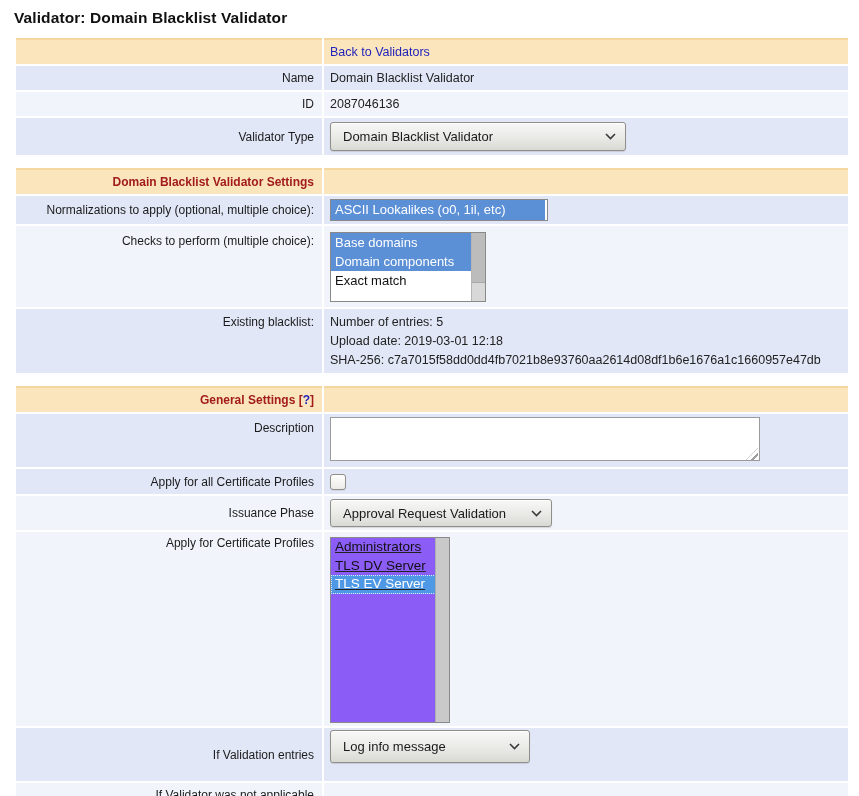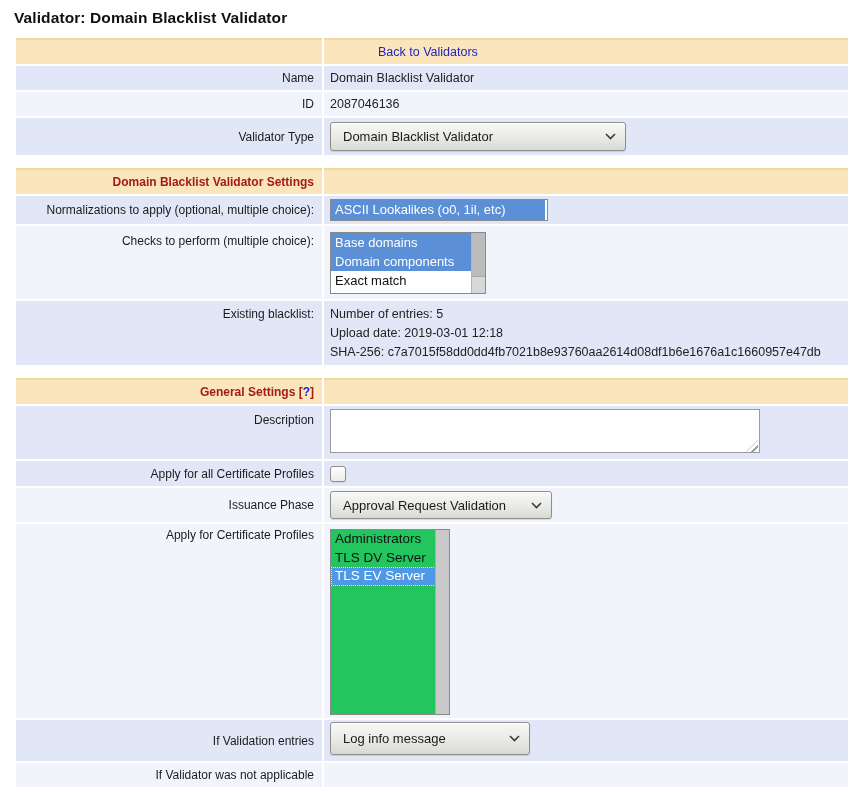--- a/index.html
+++ b/index.html
@@ -17,21 +17,21 @@
   .cl{display:table-cell;width:294px;text-align:right;vertical-align:middle;
       padding:5px 8px 5px 4px;font-size:12px;color:#1b1b1b;}
   .cv{display:table-cell;vertical-align:middle;padding:5px 8px 5px 6px;font-size:12.5px;color:#222;}
   .vtop{vertical-align:top;}
   .bg-hdr{background:#fae5bd;border-top:2px solid #f4d79e;}
   .bg-a{background:#e2e7f7;}
   .bg-b{background:#f1f5fb;}
   .section-title{color:#a21c1c;font-weight:bold;font-size:12px;}
   .help-bracket{color:#a21c1c;font-weight:bold;font-size:12px;}
   .help-link{color:#2323bb;font-weight:bold;font-size:12px;text-decoration:none;cursor:pointer;}
-  a.link{color:#2323bb;text-decoration:none;font-size:12.5px;cursor:pointer;margin-left:48px;}
+  a.link{color:#2323bb;text-decoration:none;font-size:12.5px;cursor:pointer;}
 
   
   .dropdown{
     box-sizing:border-box;display:flex;align-items:center;justify-content:space-between;
     background:linear-gradient(#f8f8f6,#e9e9e6 55%,#d9d9d4);
     border:1px solid #8f8f88;border-radius:3px;
     box-shadow:0 1px 1px rgba(0,0,0,.12), inset 0 1px 0 #ffffff;
     font-size:13px;color:#1a1a1a;padding:0 9px 0 12px;cursor:default;
   }
   .chev{display:inline-flex;align-items:center;margin-left:12px;}
@@ -46,21 +46,21 @@
   }
 
   
   .mselect{box-sizing:border-box;background:#fff;border:1px solid #898989;position:relative;overflow:hidden;}
   .opt{font-size:13px;line-height:19px;padding:0 4px;white-space:nowrap;color:#111;}
   .opt.sel{background:#5b8fd6;color:#fff;}
   .scrollbar{position:absolute;top:0;right:0;bottom:0;width:13px;background:#d8d8d8;border-left:1px solid #b5b5b5;}
   .scroll-thumb{width:100%;background:#bcbcbc;border-bottom:1px solid #a8a8a8;}
 
   
-  .listbox{box-sizing:border-box;background:#22c55e;border:1px solid #898989;position:relative;overflow:hidden;}
+  .listbox{box-sizing:border-box;background:#8b5cf6;border:1px solid #898989;position:relative;overflow:hidden;text-decoration:underline;}
   .listbox .opt{line-height:18.5px;font-size:13.5px;}
   .listbox .opt.sel{background:#4f98e6;color:#fff;outline:1px dotted #dce9fb;outline-offset:-1px;}
   .listbox .scrollbar{background:#c9c9c9;border-left:1px solid #aeaeae;}
 
   
   .checkbox{
     box-sizing:border-box;width:16px;height:16px;border:1px solid #8f8f88;border-radius:3px;
     background:linear-gradient(#fefefd,#ecebe7);box-shadow:0 1px 1px rgba(0,0,0,.08);cursor:default;
   }
 
@@ -81,21 +81,21 @@
   .file-status{font-size:14px;color:#3c3c3c;margin-left:10px;}
   .upload-wrap{display:flex;align-items:center;}
 
   
   .dd-type{width:296px;height:29px;}
   .dd-issuance{width:222px;height:28px;}
   .dd-failed{width:200px;height:33px;}
   .btn-browse{width:118px;height:29px;}
   .msel-norm{width:218px;height:22px;}
   .msel-norm .opt{line-height:20px;margin-right:2px;}
-  .msel-checks{width:156px;height:62px;padding-right:13px;}
+  .msel-checks{width:156px;height:70px;padding-right:13px;}
   .lb-profiles{width:120px;height:186px;padding-right:13px;}
 </style>
 </head>
 <body>
 
 <h1 class="page-title">Validator: Domain Blacklist Validator</h1>
 
 <div class="tbl">
   <div class="row">
     <div class="cl bg-hdr"></div>
@@ -215,21 +215,21 @@
         <div class="opt">Administrators</div>
         <div class="opt">TLS DV Server</div>
         <div class="opt sel">TLS EV Server</div>
         <div class="scrollbar"></div>
       </div>
     </div>
   </div>
 
   <div class="row">
     <div class="cl bg-a">If Validation entries</div>
-    <div class="cv bg-a" style="padding-top:2px;padding-bottom:6px;">
+    <div class="cv bg-a" style="padding-top:2px;padding-bottom:18px;">
       <div class="dropdown dd-failed">
         <span>Log info message</span>
         <span class="chev">
           <svg width="11" height="7" viewBox="0 0 11 7">
               <polyline points="1,1 5.5,5.5 10,1" fill="none" stroke="#3a3a3a" stroke-width="1.6"></polyline>
             </svg>
         </span>
       </div>
     </div>
   </div>

